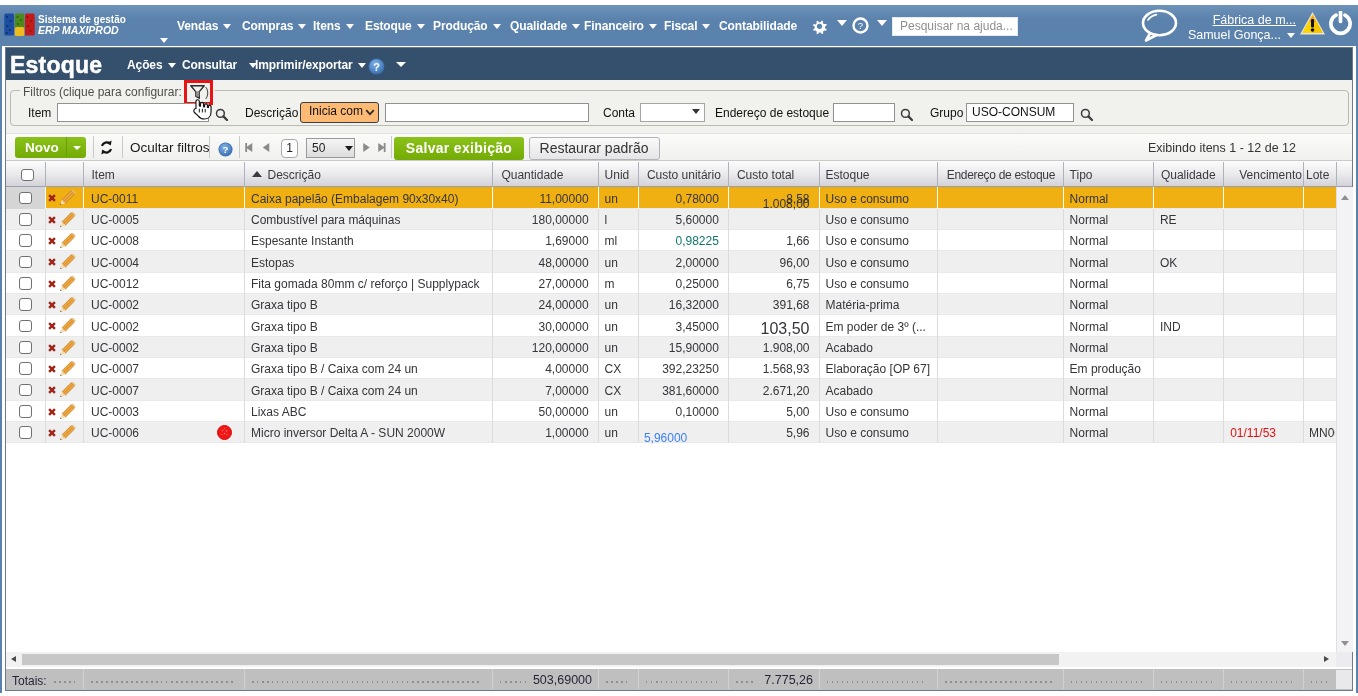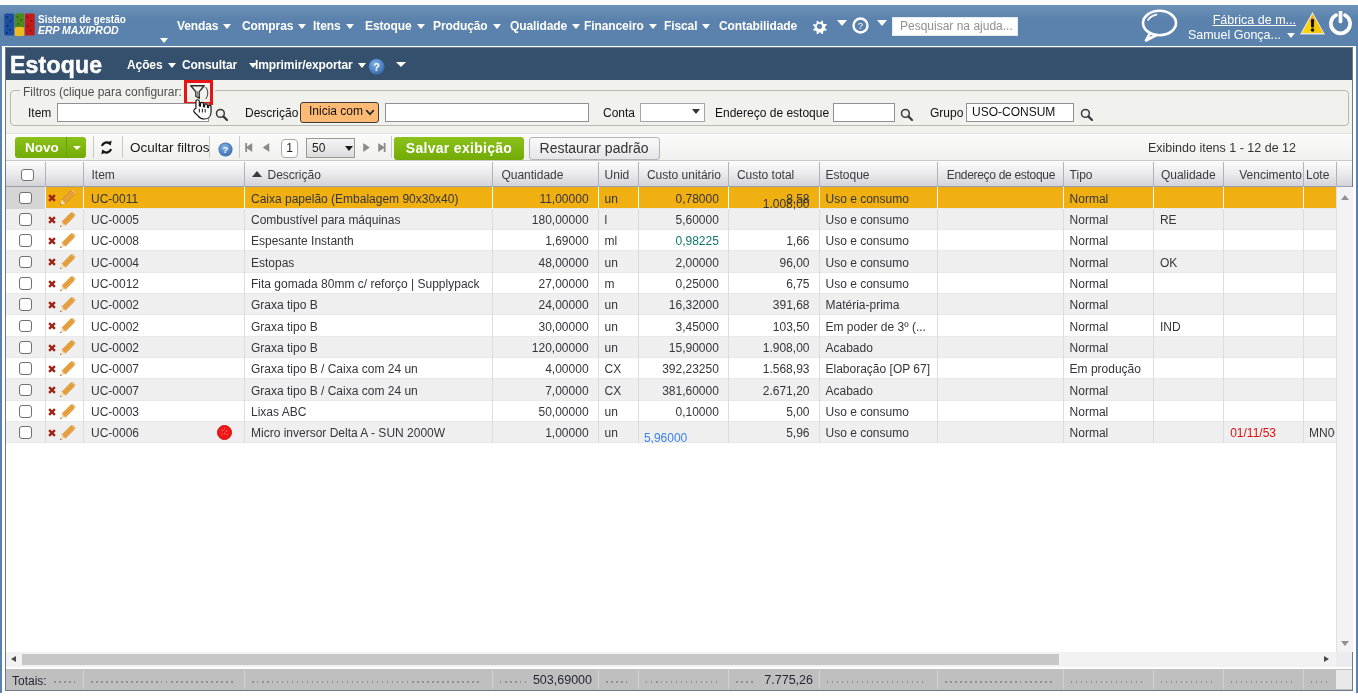--- a/index.html
+++ b/index.html
@@ -419,21 +419,21 @@
 <polygon points="12.2,0.6 13.4,-0.6 16.8,2.8 15.6,4.0" fill="#e8bc77"></polygon>
 <polygon points="3.0,9.8 6.4,13.2 1.2,15.0" fill="#f7ddb2"></polygon>
 <polygon points="1.2,15.0 2.6,14.5 1.7,13.6" fill="#222"></polygon>
 <line x1="4.7" y1="11.5" x2="13.9" y2="2.3" stroke="#d88f28" stroke-width="1"></line>
 </svg>
 <div class="abs" style="left:91.0px;top:319.50px;font-size:12px;color:#35353a;white-space:nowrap;">UC-0002</div>
 <div class="abs" style="left:251.0px;top:319.50px;width:239.9px;overflow:hidden;font-size:12px;color:#35353a;white-space:nowrap;">Graxa tipo B</div>
 <div class="abs" style="left:498.4px;top:319.50px;width:90.2px;text-align:right;font-size:12px;color:#35353a;white-space:nowrap;">30,00000</div>
 <div class="abs" style="left:604.6px;top:319.50px;font-size:12px;color:#35353a;white-space:nowrap;">un</div>
 <div class="abs" style="left:643.9px;top:319.50px;width:75.0px;text-align:right;font-size:12px;color:#35353a;white-space:nowrap;">3,45000</div>
-<div class="abs" style="left:733.9px;top:319.50px;width:75.6px;text-align:right;font-size:12px;color:#35353a;white-space:nowrap;">103,50</div>
+<div class="abs" style="left:733.9px;top:319.50px;width:75.6px;text-align:right;font-size:16px;color:#35353a;white-space:nowrap;">103,50</div>
 <div class="abs" style="left:825.5px;top:319.50px;font-size:12px;color:#35353a;white-space:nowrap;">Em poder de 3º (...</div>
 <div class="abs" style="left:1069.6px;top:319.50px;font-size:12px;color:#35353a;white-space:nowrap;">Normal</div>
 <div class="abs" style="left:1159.9px;top:319.50px;font-size:12px;color:#35353a;white-space:nowrap;">IND</div>
 <div class="abs" style="left:19px;top:341.13px;width:13px;height:12.5px;background:#fff;border:1.5px solid #707070;border-radius:3px;"></div>
 <svg class="abs" style="left:47.5px;top:343.63px" width="8" height="8" viewBox="0 0 8 8">
 <path d="M1.1 1.1 L6.9 6.9 M6.9 1.1 L1.1 6.9" stroke="#9e2418" stroke-width="2.4" stroke-linecap="butt"></path>
   </svg>
 <svg class="abs" style="left:59px;top:339.63px" width="17" height="16" viewBox="0 0 17 16">
 <polygon points="12.2,0.6 15.6,4.0 6.4,13.2 3.0,9.8" fill="#efa53f" stroke="#a06a14" stroke-width="0.5"></polygon>
 <polygon points="12.2,0.6 13.4,-0.6 16.8,2.8 15.6,4.0" fill="#e8bc77"></polygon>

